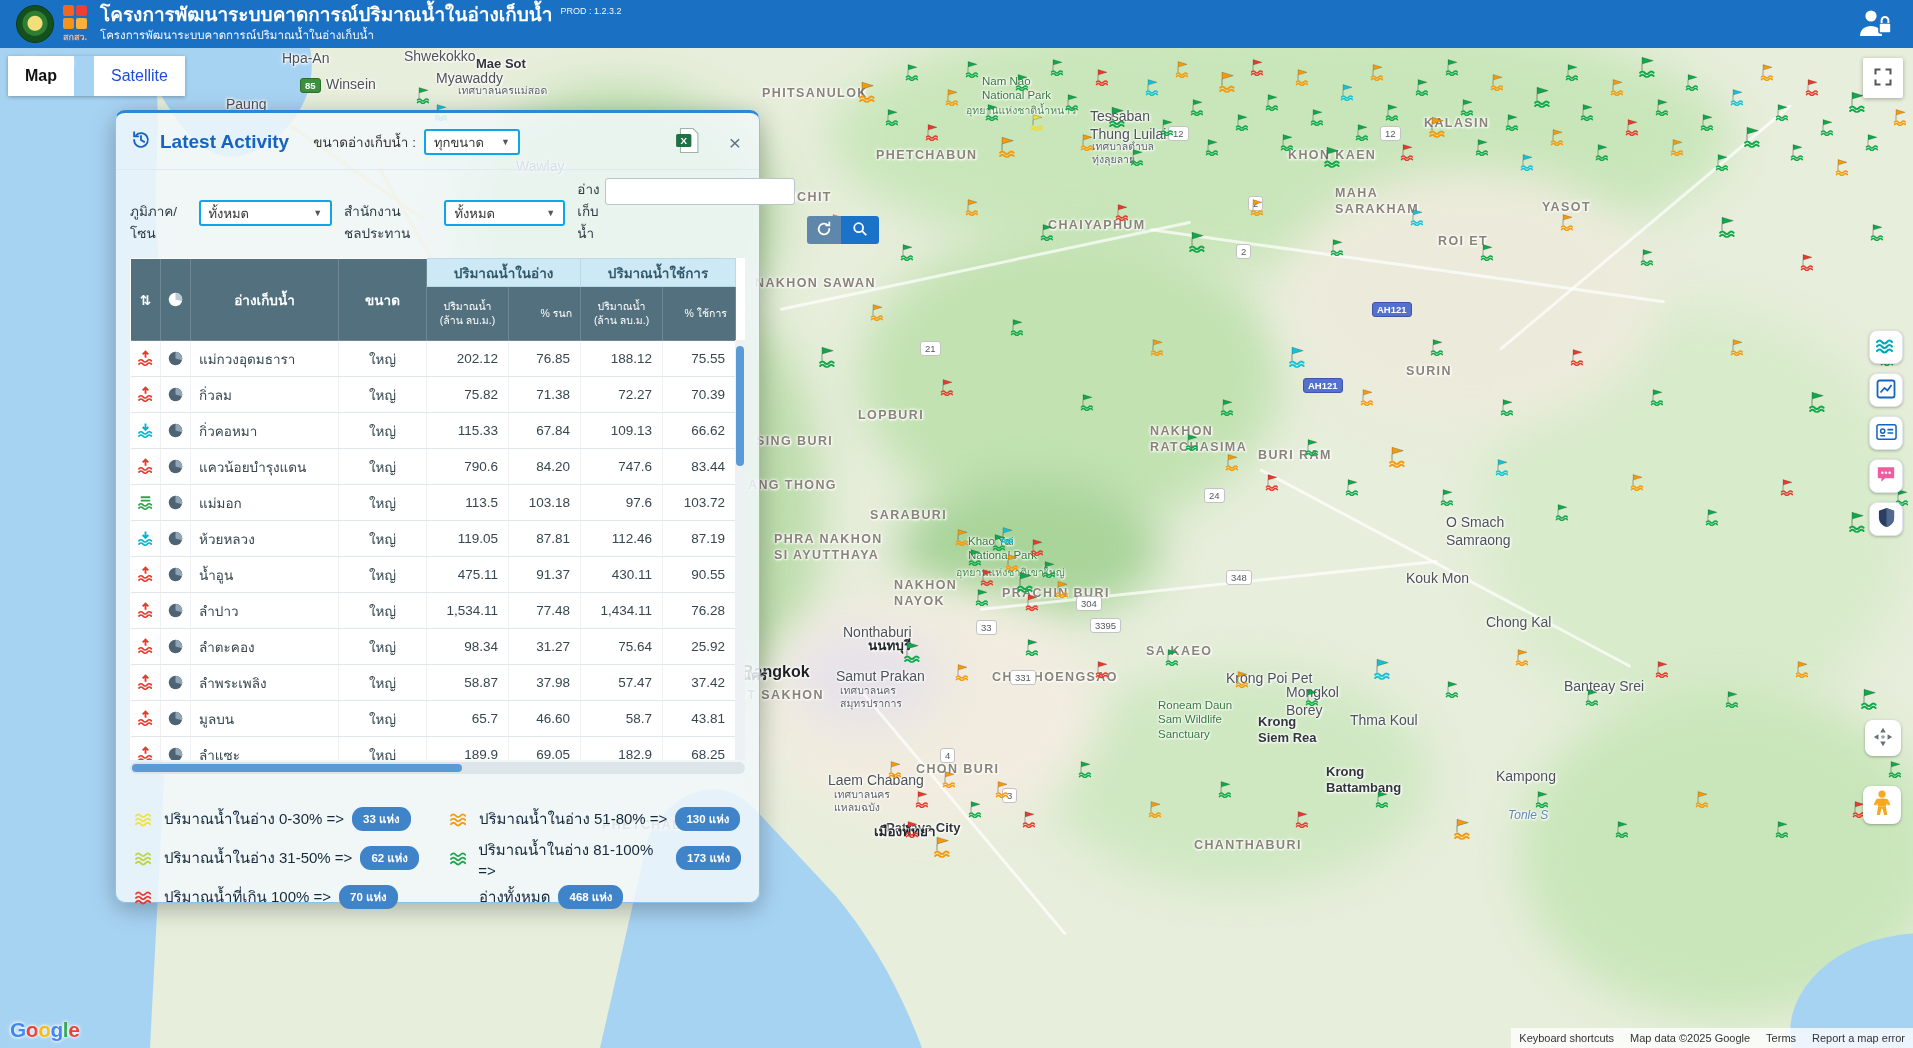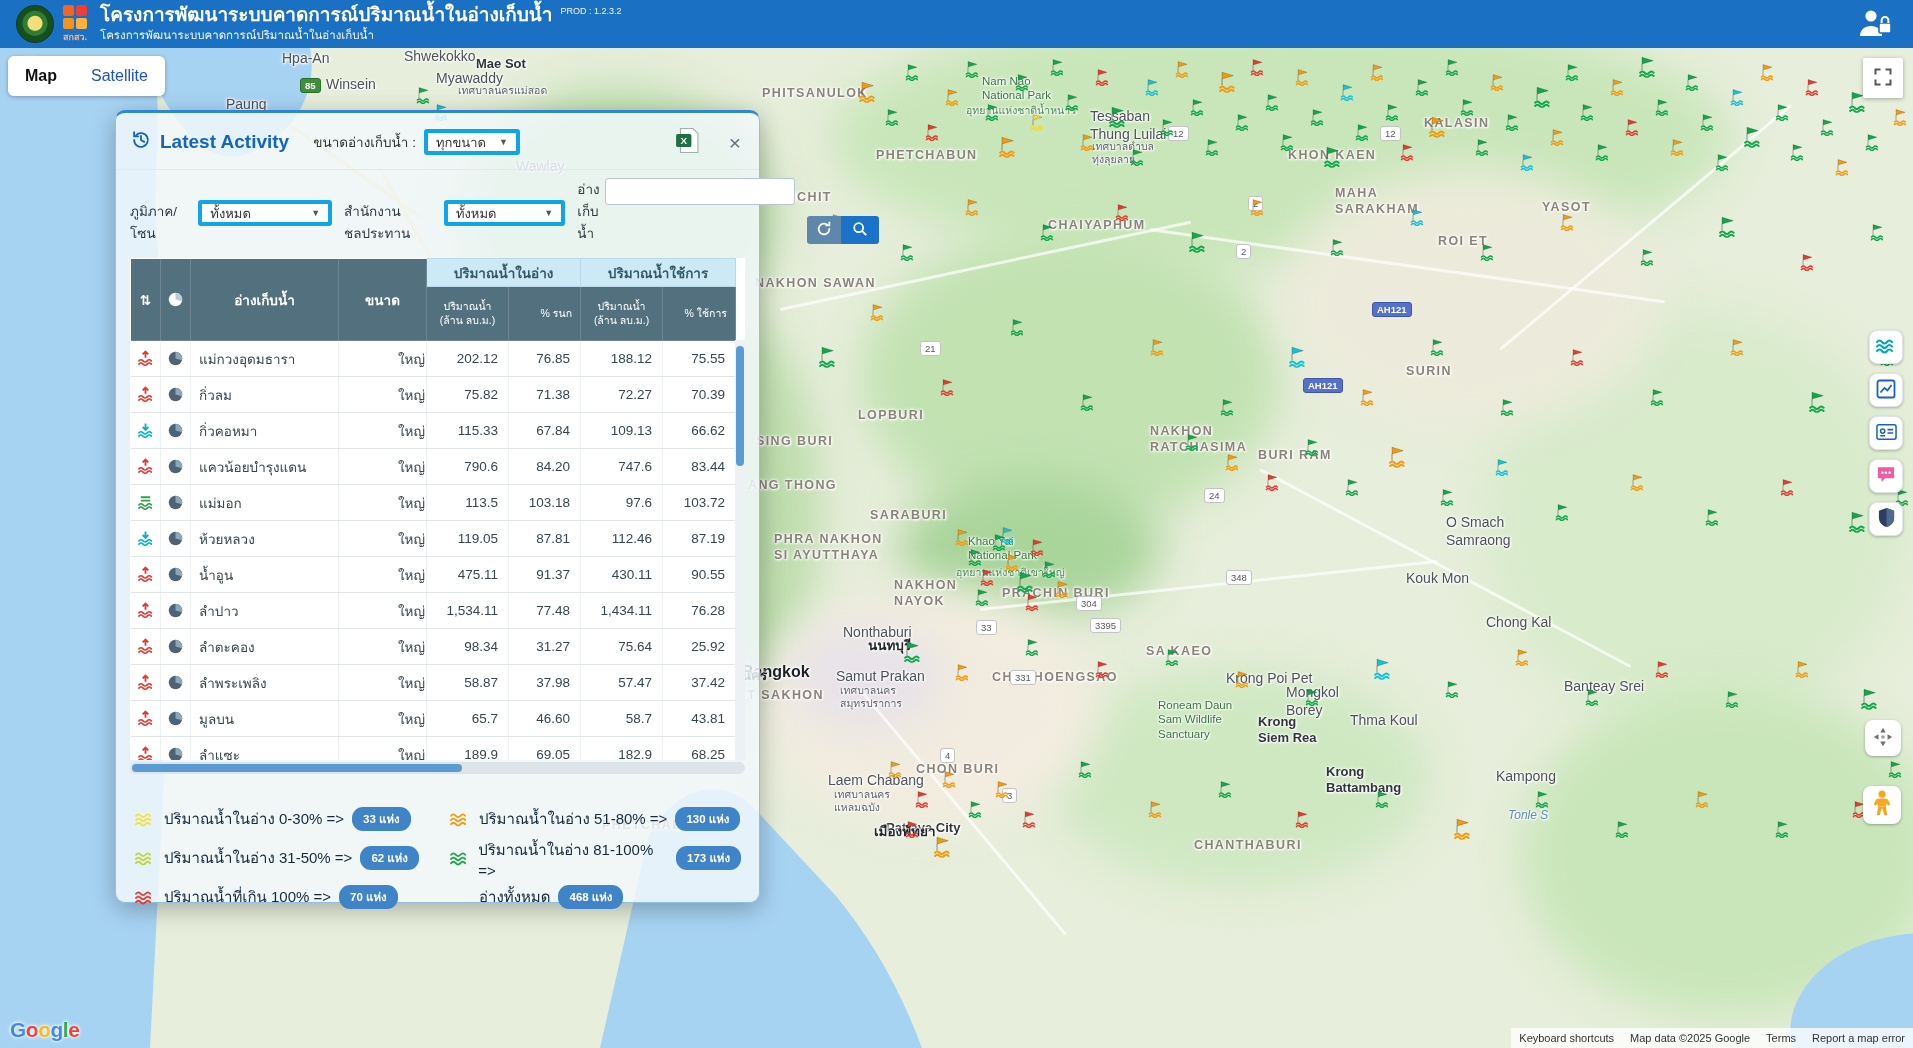--- a/index.html
+++ b/index.html
@@ -52,21 +52,21 @@
   .lbl.water{ font-size:12px; color:#5d89b8; font-style:italic; }
 
   .rbadge{ position:absolute; z-index:4; font-size:9.5px; padding:1px 4px; border-radius:3px; line-height:1.2; }
   .rbadge.white{ background:#fff; border:1px solid #c3c3c3; color:#54595e; }
   .rbadge.blue{ background:#5471cf; color:#fff; border:1px solid #3f57a8; font-weight:bold; }
   .rbadge.green{ background:#3f8f3f; color:#fff; border:1px solid #2c6e2c; font-weight:bold; }
 
   .marker{ position:absolute; z-index:5; cursor:pointer; }
 
   .maptype{ position:absolute; top:8px; left:8px; z-index:40; display:flex;
-            box-shadow:0 1px 4px rgba(0,0,0,.3); border-radius:6px; overflow:hidden; }
+            box-shadow:0 1px 4px rgba(0,0,0,.3); border-radius:0; overflow:hidden;gap:20px; }
   .maptype button{ height:40px; border:none; background:#fff; font-size:16px; padding:0 17px;
                    cursor:pointer; font-family:inherit; }
   .mt-map{ font-weight:bold; color:#111; }
   .mt-sat{ color:#1d4ed8; }
 
   .fullscreen-btn{ position:absolute; top:10px; right:10px; width:40px; height:40px; z-index:40;
     background:#fff; border:none; border-radius:2px; box-shadow:0 1px 4px rgba(0,0,0,.3);
     display:flex; align-items:center; justify-content:center; cursor:pointer; }
 
   .side-toolbar{ position:absolute; right:10px; top:282px; z-index:40; display:flex;
@@ -92,21 +92,21 @@
   
   .panel{
     position:absolute; left:115px; top:110px; width:645px; height:793px; z-index:50;
     background:rgba(242,248,252,.84); border:1px solid #8ec1ea; border-top:3px solid #2f86d5;
     border-radius:10px; box-shadow:0 6px 24px rgba(0,0,0,.28);
   }
   .p-head{ display:flex; align-items:center; padding:12px 14px 10px; gap:8px;
            border-bottom:1px solid #ddeaf3; }
   .p-title{ color:#1565c0; font-size:19px; font-weight:bold; margin-right:16px; }
   .p-size-label{ font-size:13.5px; color:#333; }
-  .sel{ background:#fff; border:4px solid #0ea5e9; border-radius:3px; height:26px;
+  .sel{ background:#fff; border:2px solid #0ea5e9; border-radius:3px; height:26px;
         display:inline-flex; align-items:center; justify-content:space-between;
         padding:0 8px; font-size:13px; color:#333; cursor:pointer; }
   .sel .chev{ color:#555; font-size:9px; margin-left:10px; }
   .excel-btn{ margin-left:auto; background:none; border:none; cursor:pointer; padding:2px; }
   .close-btn{ font-size:21px; color:#5d7382; background:none; border:none; margin-left:16px;
               cursor:pointer; line-height:1; padding:0 4px; }
 
   .p-filters{ display:flex; gap:12px; padding:8px 14px 12px; align-items:flex-end; }
   .f-group{ display:flex; gap:5px; }
   .f-label{ font-size:13.5px; color:#2f3a42; }
@@ -124,21 +124,21 @@
   thead th{ background:#53707e; color:#fff; font-weight:600; border:1px solid rgba(255,255,255,.16); }
   .th-group{ background:#cde9f6; color:#33596b; font-size:13.5px; font-weight:bold; height:28px;
              border:1px solid #b8d9ea; }
   .th-main{ font-size:13.5px; }
   .th-sub{ font-size:10.5px; white-space:pre-line; height:54px; font-weight:normal; line-height:1.3; }
   .th-sub.pct{ text-align:right; padding-right:8px; }
   tbody td{ font-size:13.5px; color:#37474f; height:36px; border-bottom:1px solid #e1e6ea;
             border-right:1px solid #eef1f3; background:#fff; }
   .c-num{ text-align:right; padding-right:10px; }
   .c-name{ padding-left:8px; }
-  .c-size{ text-align:right;margin-left:20px; }
+  .c-size{ text-align:center;margin-left:20px; }
   .c-ic{ text-align:center; }
   .gi{ display:inline-flex; vertical-align:middle; }
 
   .vscroll{ position:absolute; right:0; top:82px; width:10px; height:420px; background:#edf1f4; }
   .vscroll .thumb{ position:absolute; top:6px; left:1px; width:8px; height:120px;
                    background:#5b9bd5; border-radius:4px; }
   .hscroll{ margin:2px 14px 0; height:12px; background:#dde5ea; position:relative; border-radius:6px; }
   .hscroll .thumb{ position:absolute; left:2px; top:2px; height:8px; width:330px;
                    background:#5b9bd5; border-radius:4px; }
 

